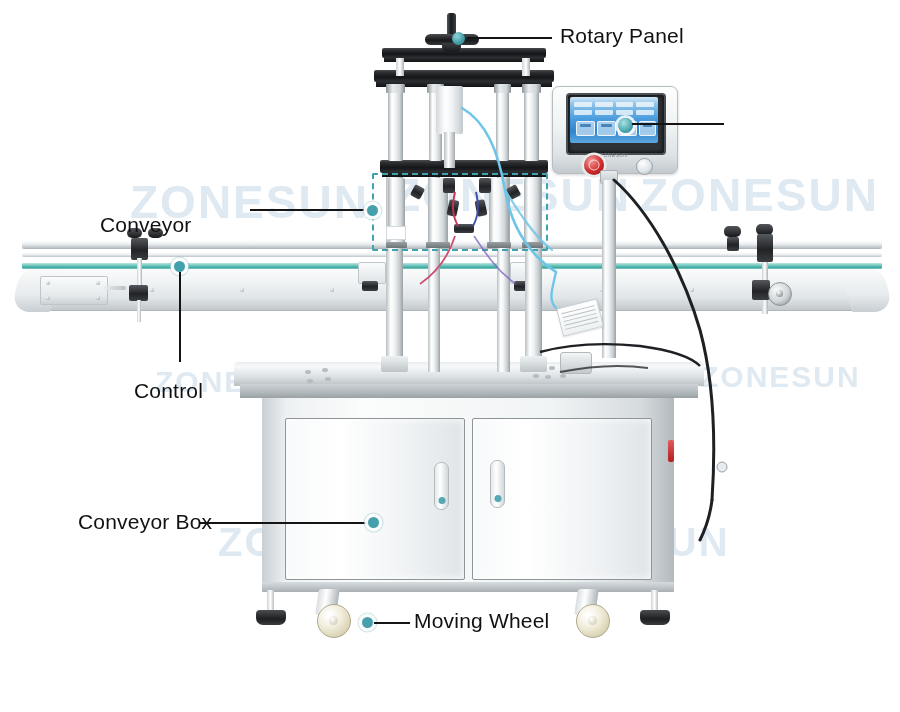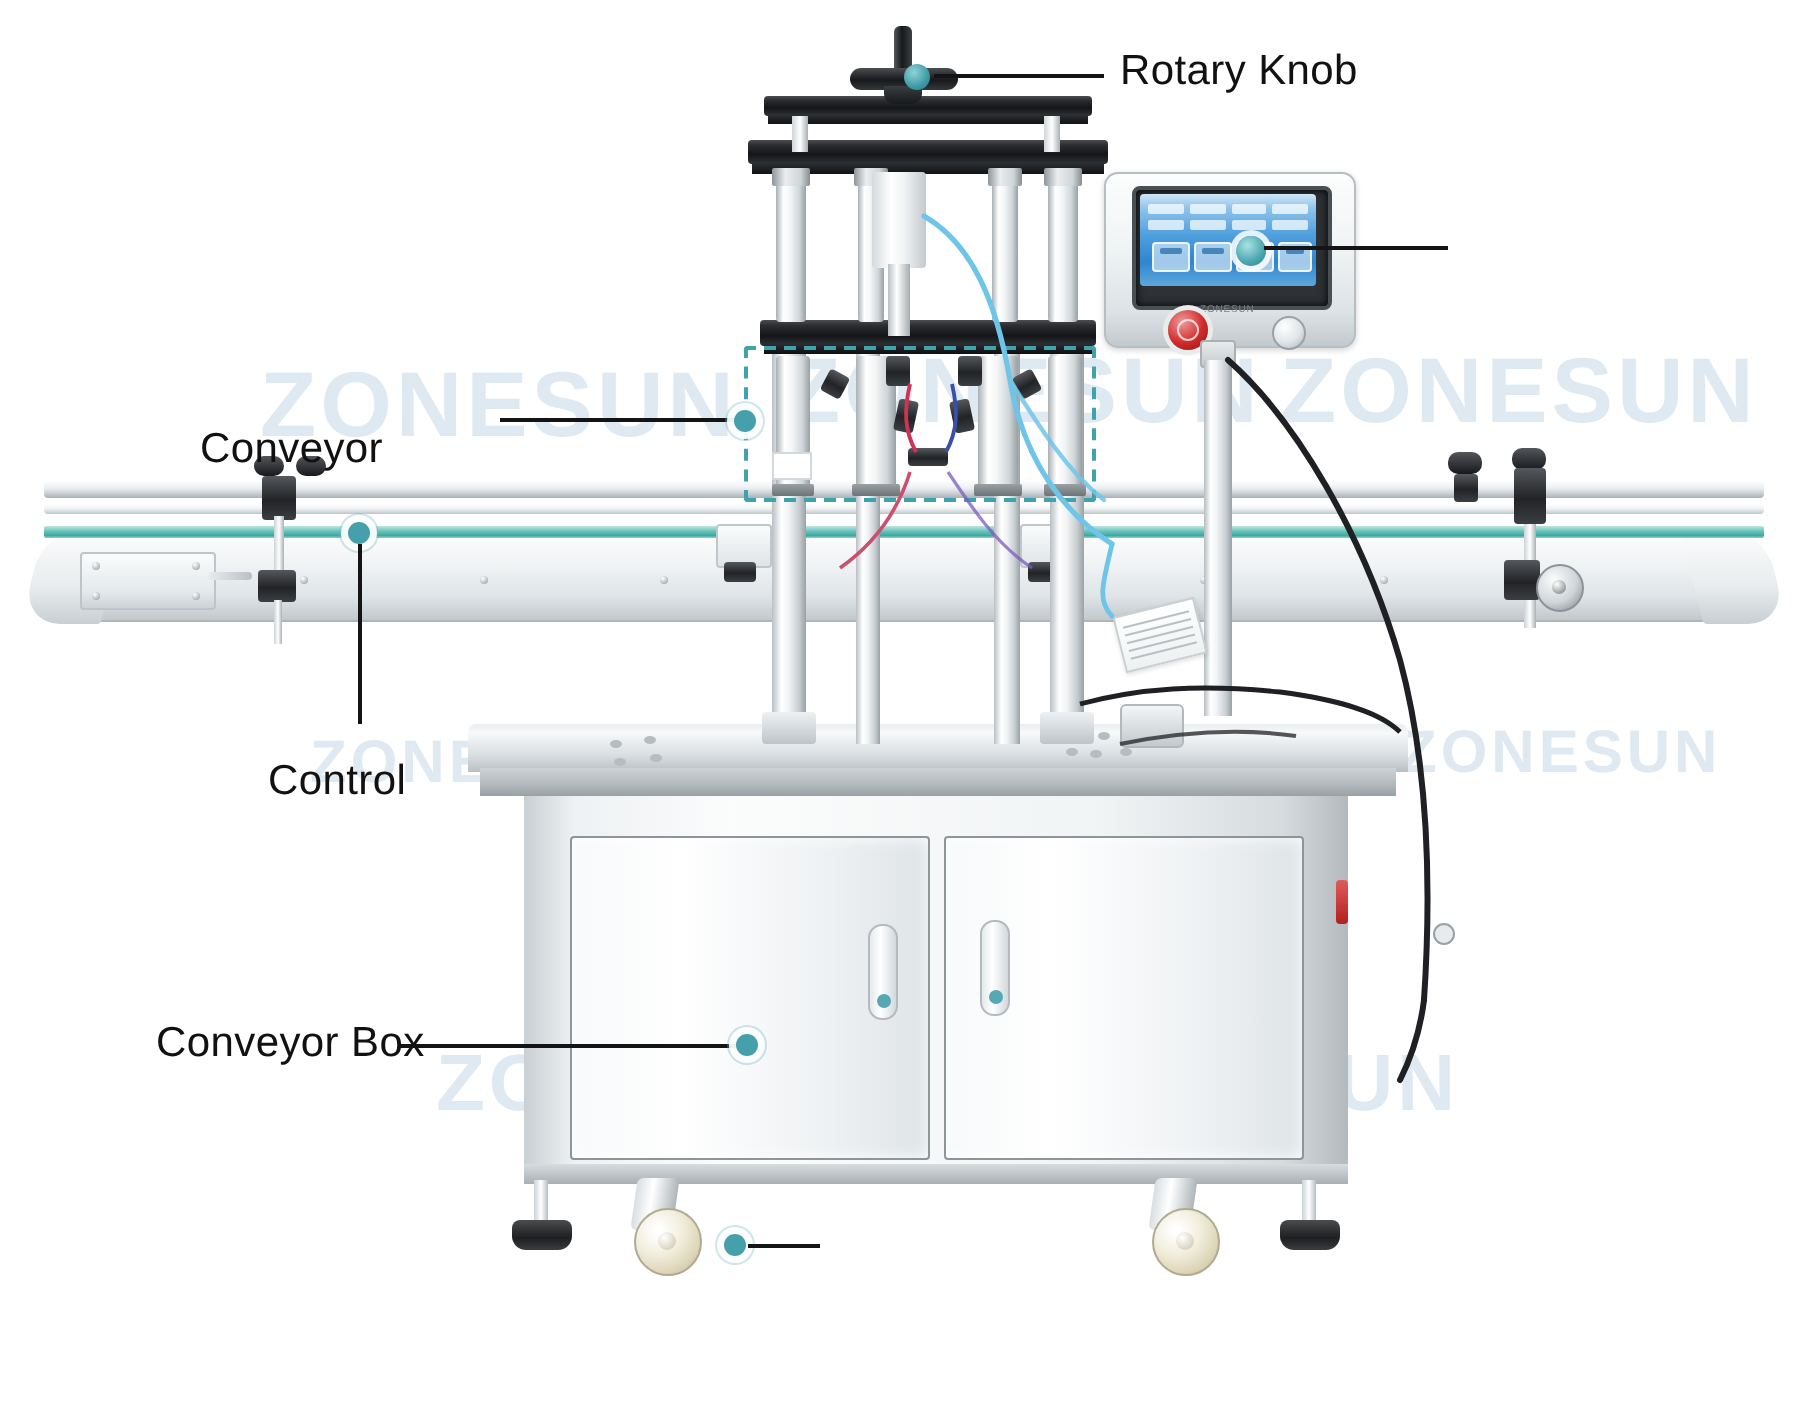--- a/index.html
+++ b/index.html
@@ -321,32 +321,33 @@
 
     <path d="M614,180 C648,210 682,268 700,330 C714,382 716,440 712,500" fill="none" stroke="#1e2023" stroke-width="3" stroke-linecap="round"></path>
     <path d="M712,500 C710,516 706,528 700,540" fill="none" stroke="#1e2023" stroke-width="3" stroke-linecap="round"></path>
     <circle cx="722" cy="467" r="5" fill="#e7ebed" stroke="#9aa1a5" stroke-width="1"></circle>
 
     <path d="M540,352 C570,344 600,342 640,346 C670,350 690,356 700,366" fill="none" stroke="#1e2023" stroke-width="2.4"></path>
     <path d="M560,372 C590,366 620,364 648,368" fill="none" stroke="#2a2c2f" stroke-width="2" opacity=".8"></path>
   </svg>
 
   <div class="lead" style="left:467px;top:37px;width:85px;"></div>
-  <div class="lbl" style="left:560px;top:23px;">Rotary Knob</div>
+  <div class="lbl" style="left:560px;top:23px;">Rotary Panel</div>
 
   <div class="lead" style="left:632px;top:123px;width:92px;"></div>
 
   <div class="lead" style="left:250px;top:209px;width:124px;"></div>
   <div class="dot" style="left:367px;top:205px;"></div>
   <div class="lbl" style="left:100px;top:212px;">Conveyor</div>
 
   <div class="dot" style="left:174px;top:261px;"></div>
   <div class="leadv" style="left:179px;top:272px;height:90px;"></div>
   <div class="lbl" style="left:134px;top:378px;">Control</div>
 
   <div class="lead" style="left:200px;top:522px;width:172px;"></div>
   <div class="dot" style="left:368px;top:517px;"></div>
   <div class="lbl" style="left:78px;top:509px;">Conveyor Box</div>
 
   <div class="dot" style="left:362px;top:617px;"></div>
   <div class="lead" style="left:374px;top:622px;width:36px;"></div>
+  <div class="lbl" style="left:414px;top:608px;">Moving Wheel</div>
 
 </div>
 
 </body></html>

